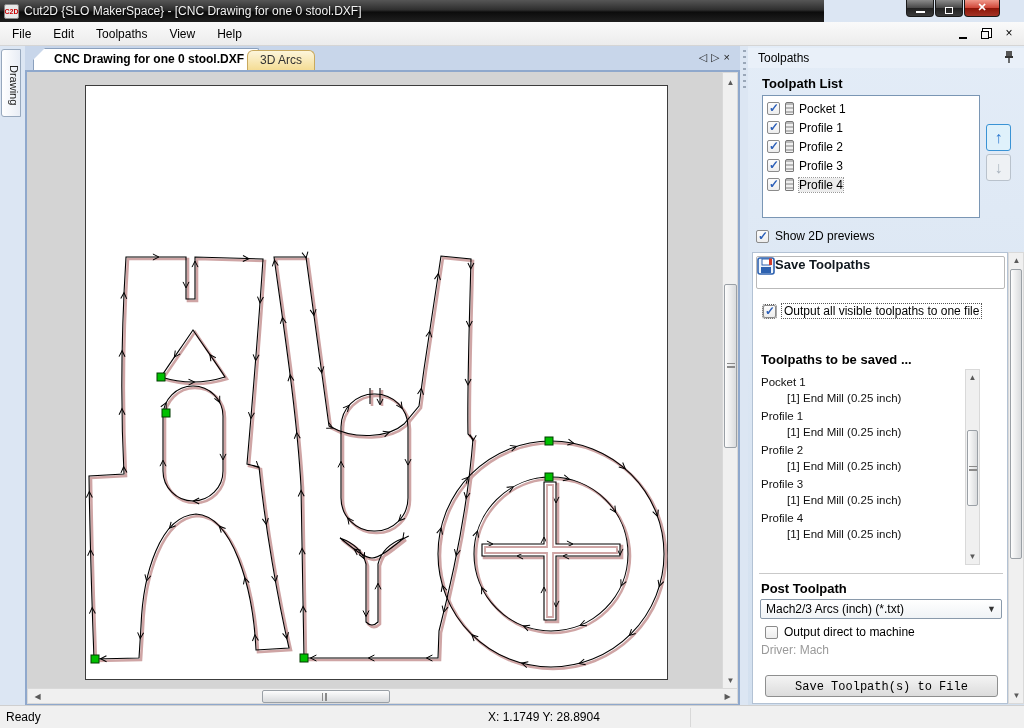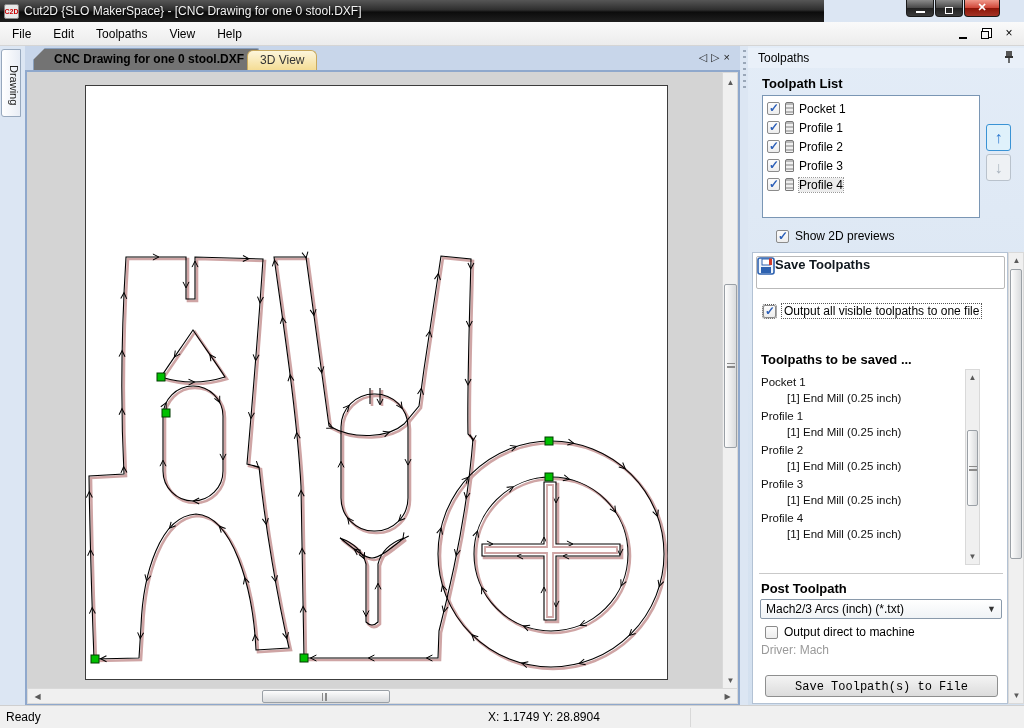--- a/index.html
+++ b/index.html
@@ -40,21 +40,21 @@
   
   #left-strip { position:absolute; left:0; top:46px; width:25px; height:659px; background:#dce6f3; }
   #drawing-tab { position:absolute; left:1px; top:3px; width:20px; height:68px;
     background:linear-gradient(90deg,#ffffff,#e8edf5); border:1px solid #97a8bd; border-radius:3px 0 0 3px;
     writing-mode:vertical-rl; text-align:center; font-size:11px; color:#222; padding-top:4px; }
 
   
   #tabstrip { position:absolute; left:25px; top:46px; width:715px; height:24px;
     background:#c8d6ea; }
   #tab-active { position:absolute; left:8px; top:2px; height:22px; padding:0 14px 0 20px;
-    background:#737373; border:1px solid #8aa0bd; border-bottom:none;
+    background:#ffffff; border:1px solid #8aa0bd; border-bottom:none;
     border-radius:8px 2px 0 0; font-weight:bold; font-size:12px; line-height:21px; color:#000;
     clip-path:polygon(12px 0,100% 0,100% 100%,0 100%,0 12px); }
   #tab-3d { position:absolute; left:222px; top:4px; height:20px; padding:0 12px;
     background:linear-gradient(180deg,#fdf6dc,#f4dc94); border:1px solid #c8a95e;
     border-bottom:none; border-radius:6px 6px 0 0; font-size:12px; line-height:19px; color:#333; }
   #tabnav { position:absolute; right:6px; top:5px; font-size:11px; color:#222; letter-spacing:4px; }
 
   
   #viewport { position:absolute; left:25px; top:70px; width:715px; height:635px;
     background:#d4d4d4; border:2px solid #8fa8cc; }
@@ -100,21 +100,21 @@
   .cb.checked:after { content:"\2713"; position:absolute; left:1px; top:-2px;
     color:#2c5fb8; font-size:12px; font-weight:bold; }
   .toolicon { width:9px; height:13px; border:1px solid #777; border-radius:2px 2px 1px 1px; flex:none;
     background:repeating-linear-gradient(180deg,#b9b9b9 0 2px,#efefef 2px 4px); }
   .tp-label { font-size:12px; white-space:nowrap; }
   .tp-row.selected .tp-label { background:#ececec; outline:1px dotted #999; }
   .updown { position:absolute; left:238px; width:25px; height:27px; text-align:center;
     font-size:16px; font-weight:bold; line-height:25px; border-radius:3px; }
   #btn-up { top:78px; border:1px solid #3a93d5; background:#dff1fb; color:#2f7bd0; }
   #btn-down { top:108px; border:1px solid #b9c2cc; background:#eef1f4; color:#aab4be; }
-  #show2d-row { position:absolute; left:28px; top:183px; display:flex; gap:6px; align-items:center; }
+  #show2d-row { position:absolute; left:8px; top:183px; display:flex; gap:6px; align-items:center; }
   #show2d-row span { font-size:12px; }
 
   #save-card { position:absolute; left:4px; top:206px; width:256px; height:452px;
     background:#fff; border:1px solid #b3c2d4; }
   #save-hdr { position:absolute; left:3px; top:3px; width:249px; height:33px;
     border:1px solid #b9b9b9; border-radius:2px; background:#fff;
     display:flex; align-items:flex-start; gap:0; }
   #save-hdr b { font-size:13px; color:#10181f; }
   #chk-onefile { position:absolute; left:10px; top:51px; display:flex; gap:6px; align-items:flex-end; }
   #chk-onefile span { font-size:12px; outline:1px dotted #555; padding:0 2px; }
@@ -172,21 +172,21 @@
     </span>
   <span class="mdi-btn">×</span>
 </div>
 
 <div id="left-strip">
   <div id="drawing-tab">Drawing</div>
 </div>
 
 <div id="tabstrip">
   <div id="tab-active">CNC Drawing for one 0 stool.DXF</div>
-  <div id="tab-3d">3D View</div>
+  <div id="tab-3d">3D Arcs</div>
   <div id="tabnav"><span>◁</span><span>▷</span><span>×</span></div>
 </div>
 
 <div id="viewport">
   <div id="page">
     <svg id="dsvg" width="583" height="595" viewBox="0 0 583 595">
       <g id="g-off">
           <path class="offset" d="M 40,171 L 100,171 L 100,213 L 109,213 L 109,171 L 177,173 C 172,250 166,320 161,378 L 173,381 C 179,440 192,515 203,562 L 170,564 C 167,500 146,430 110,428 C 74,430 57,488 55,540 L 53,572 L 8,573 C 6,520 4,455 3,390 L 38,388 C 34,310 36,235 40,171 Z" transform="translate(2,2)"></path>
           <path class="offset" d="M 107,244 C 97,259 84,277 75,291 Q 107,301 139,291 C 130,277 117,259 107,244 Z" transform="translate(2,2)"></path>
           <rect class="offset" x="77" y="300" width="60" height="115" rx="30" transform="translate(2,2)"></rect>

